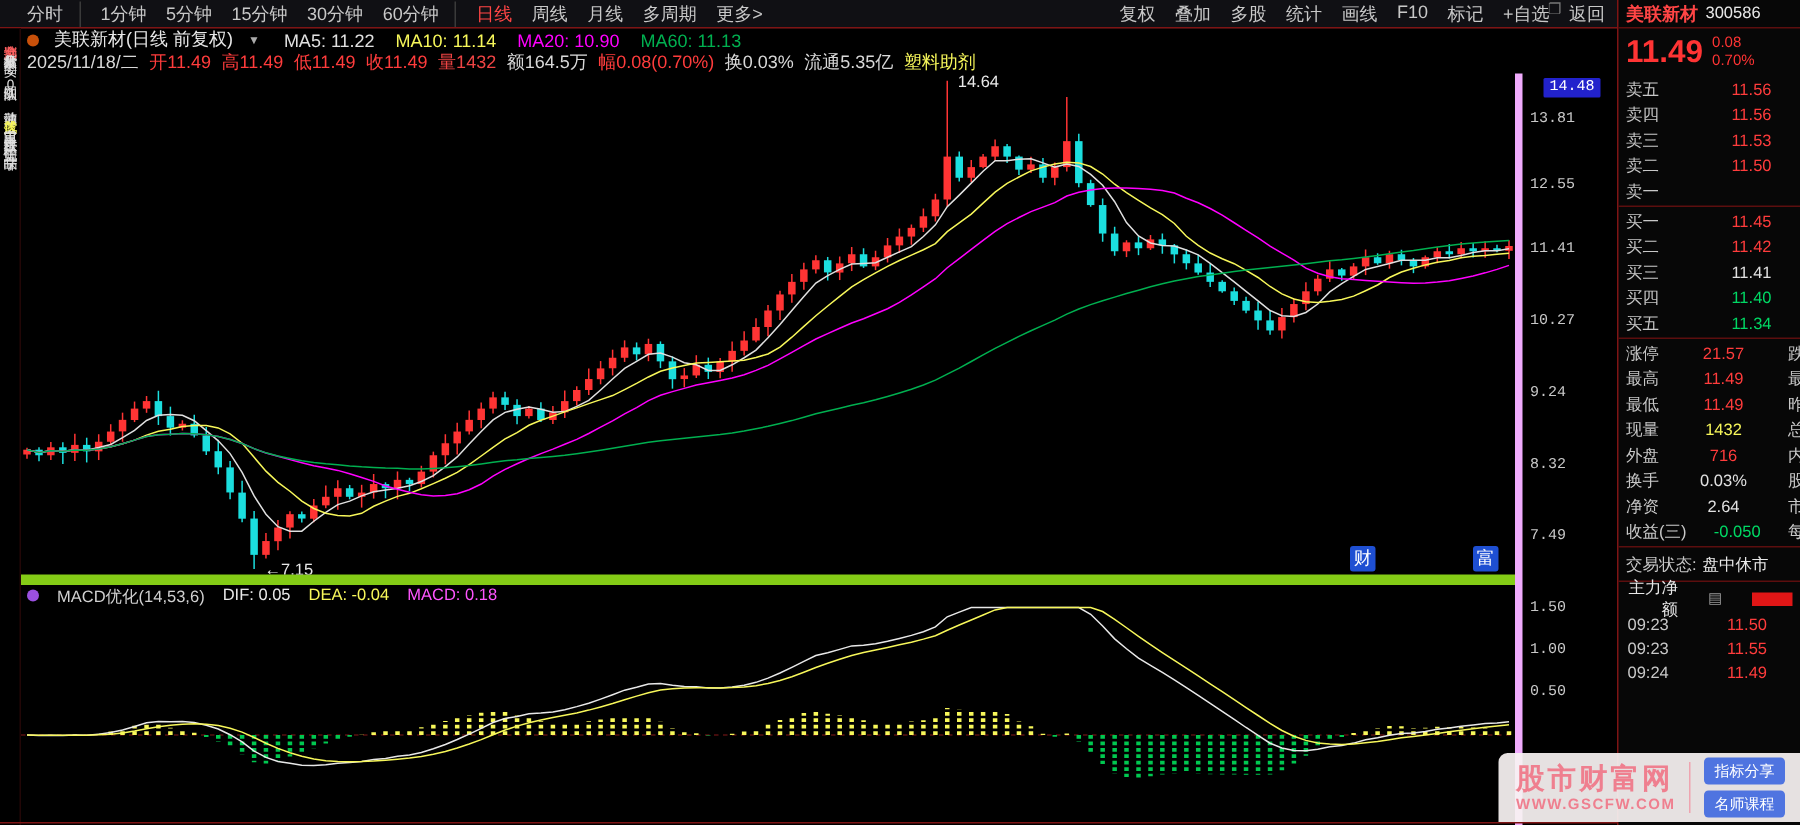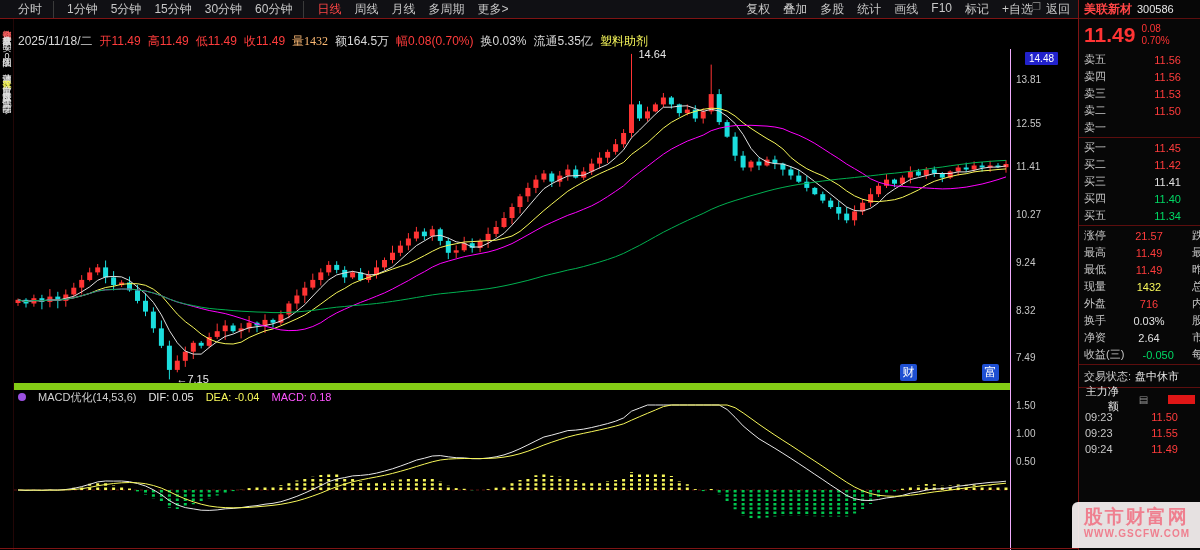--- a/index.html
+++ b/index.html
@@ -41,21 +41,21 @@
 
 #macd-header{position:absolute;left:14px;top:391px;width:996px;height:12px;display:flex;
   align-items:center;gap:12px;font-size:11px;padding-left:4px;}
 #macd-name{color:#d0d0d0;}
 #macd-dif{color:#e8e8e8;}
 #macd-dea{color:#f7f75a;}
 #macd-macd{color:#ff55ff;}
 #macd{position:absolute;left:14px;top:403px;width:996px;height:147px;overflow:hidden;}
 #bottom-line{position:absolute;left:0;top:548px;width:1078px;height:1px;background:#7e1414;}
 
-#gutter{position:absolute;left:1010px;top:49px;width:68px;height:501px;border-left:1px solid #f0abfc;}
+#gutter{position:absolute;left:1010px;top:49px;width:68px;height:501px;border-left:5px solid #f0abfc;font-family:Liberation Mono, monospace;}
 .axis-label{position:absolute;left:5px;font-size:10px;color:#c8c8c8;}
 .axis-box{position:absolute;left:14px;height:13px;line-height:13px;padding:0 4px;background:#2222cc;
   color:#fff;font-size:10px;border-radius:1px;}
 
 #sidebar{position:absolute;left:1078px;top:0;width:122px;height:550px;background:#070707;
   border-left:1px solid #7e1414;font-size:11px;}
 #sb-header{height:19px;display:flex;align-items:center;gap:5px;padding:0 5px;border-bottom:1px solid #5c0e0e;}
 #sb-name{color:#ff4545;font-weight:bold;font-size:12px;}
 #sb-code{color:#e8e8e8;font-size:11px;}
 #sb-price-row{display:flex;align-items:center;gap:6px;padding:3px 5px;height:32px;}
@@ -74,21 +74,21 @@
 .sb-div{height:1px;background:#5c0e0e;margin:1px 0;}
 #trade-status{height:20px;display:flex;align-items:center;gap:4px;padding:0 5px;color:#c8c8c8;}
 #ts-val{color:#e8e8e8;}
 #main-flow{height:20px;display:flex;align-items:center;gap:20px;padding:0 5px;color:#e8e8e8;text-align:right;}
 #flow-icon{color:#999;font-size:10px;}
 #flow-bar{margin-left:auto;width:34px;height:9px;background:#e01616;display:inline-block;}
 .tickrow{height:16px;display:flex;align-items:center;padding:0 6px;color:#c8c8c8;}
 .tickprice{margin-left:auto;margin-right:16px;}
 
 #watermark{position:absolute;right:0;bottom:2px;height:46px;background:rgba(248,242,242,0.93);
-  display:flex;align-items:center;gap:9px;padding:4px 10px 4px 12px;border-radius:6px 0 0 0;z-index:40;flex-direction:column;}
+  display:flex;align-items:center;gap:9px;padding:4px 10px 4px 12px;border-radius:6px 0 0 0;z-index:40;}
 #wm-site{color:#ef7f8f;font-size:19px;font-weight:bold;letter-spacing:2px;line-height:22px;}
 #wm-url{color:#ef7f8f;font-size:10px;font-weight:bold;letter-spacing:1px;}
 #wm-sep{width:1px;height:34px;background:#efa4b0;}
 #wm-badges{display:flex;flex-direction:column;gap:4px;}
 .wm-badge{background:#4f74e0;color:#fff;font-size:10px;padding:2px 7px;border-radius:3px;}
 </style>
 </head>
 <body>
 
 <div id="app">
@@ -126,29 +126,40 @@
       <div class="vtab" style="color: rgb(224, 224, 224);">图安0</div>
       <div class="vtab" style="color: rgb(224, 224, 224);">团队细0</div>
       <div class="vtab" style="color: rgb(224, 224, 224);">薄波动</div>
       <div class="vtab" style="color: rgb(247, 247, 90);">优股落</div>
       <div class="vtab" style="color: rgb(224, 224, 224);">白重宝</div>
       <div class="vtab" style="color: rgb(224, 224, 224);">涨跌停板</div>
       <div class="vtab" style="color: rgb(224, 224, 224);">午归忧</div>
       <div class="vtab" style="color: rgb(224, 224, 224);">宁品味</div>
     </div>
 
+  <div id="title-row">
+    <span class="dot orange"></span>
+    <span id="chart-title">美联新材(日线 前复权)</span>
+    <span id="caret">▼</span>
+    <span id="ma-labels">
+        <span class="ma" style="color: rgb(224, 224, 224);">MA5: 11.22</span>
+        <span class="ma" style="color: rgb(247, 247, 90);">MA10: 11.14</span>
+        <span class="ma" style="color: rgb(255, 0, 255);">MA20: 10.90</span>
+        <span class="ma" style="color: rgb(0, 176, 80);">MA60: 11.13</span>
+      </span>
+  </div>
   <span id="pane-icon">❐</span>
 
   <div id="info-row">
       <span class="tok" style="color: rgb(216, 216, 216);">2025/11/18/二</span>
       <span class="tok" style="color: rgb(255, 60, 60);">开11.49</span>
       <span class="tok" style="color: rgb(255, 60, 60);">高11.49</span>
       <span class="tok" style="color: rgb(255, 60, 60);">低11.49</span>
       <span class="tok" style="color: rgb(255, 60, 60);">收11.49</span>
-      <span class="tok" style="color: #fdba74; font-family: Liberation Serif, serif;">量1432</span>
+      <span class="tok" style="color: #ef4444;">量1432</span>
       <span class="tok" style="color: rgb(216, 216, 216);">额164.5万</span>
       <span class="tok" style="color: rgb(255, 60, 60);">幅0.08(0.70%)</span>
       <span class="tok" style="color: rgb(216, 216, 216);">换0.03%</span>
       <span class="tok" style="color: rgb(216, 216, 216);">流通5.35亿</span>
       <span class="tok" style="color: rgb(247, 247, 90);">塑料助剂</span>
     </div>
 
   <div id="chart">
     <svg id="price-svg" width="996" height="340">
         <line x1="4.0" y1="249.5" x2="4.0" y2="256.9" stroke="#ff3434" stroke-width="1"></line>

